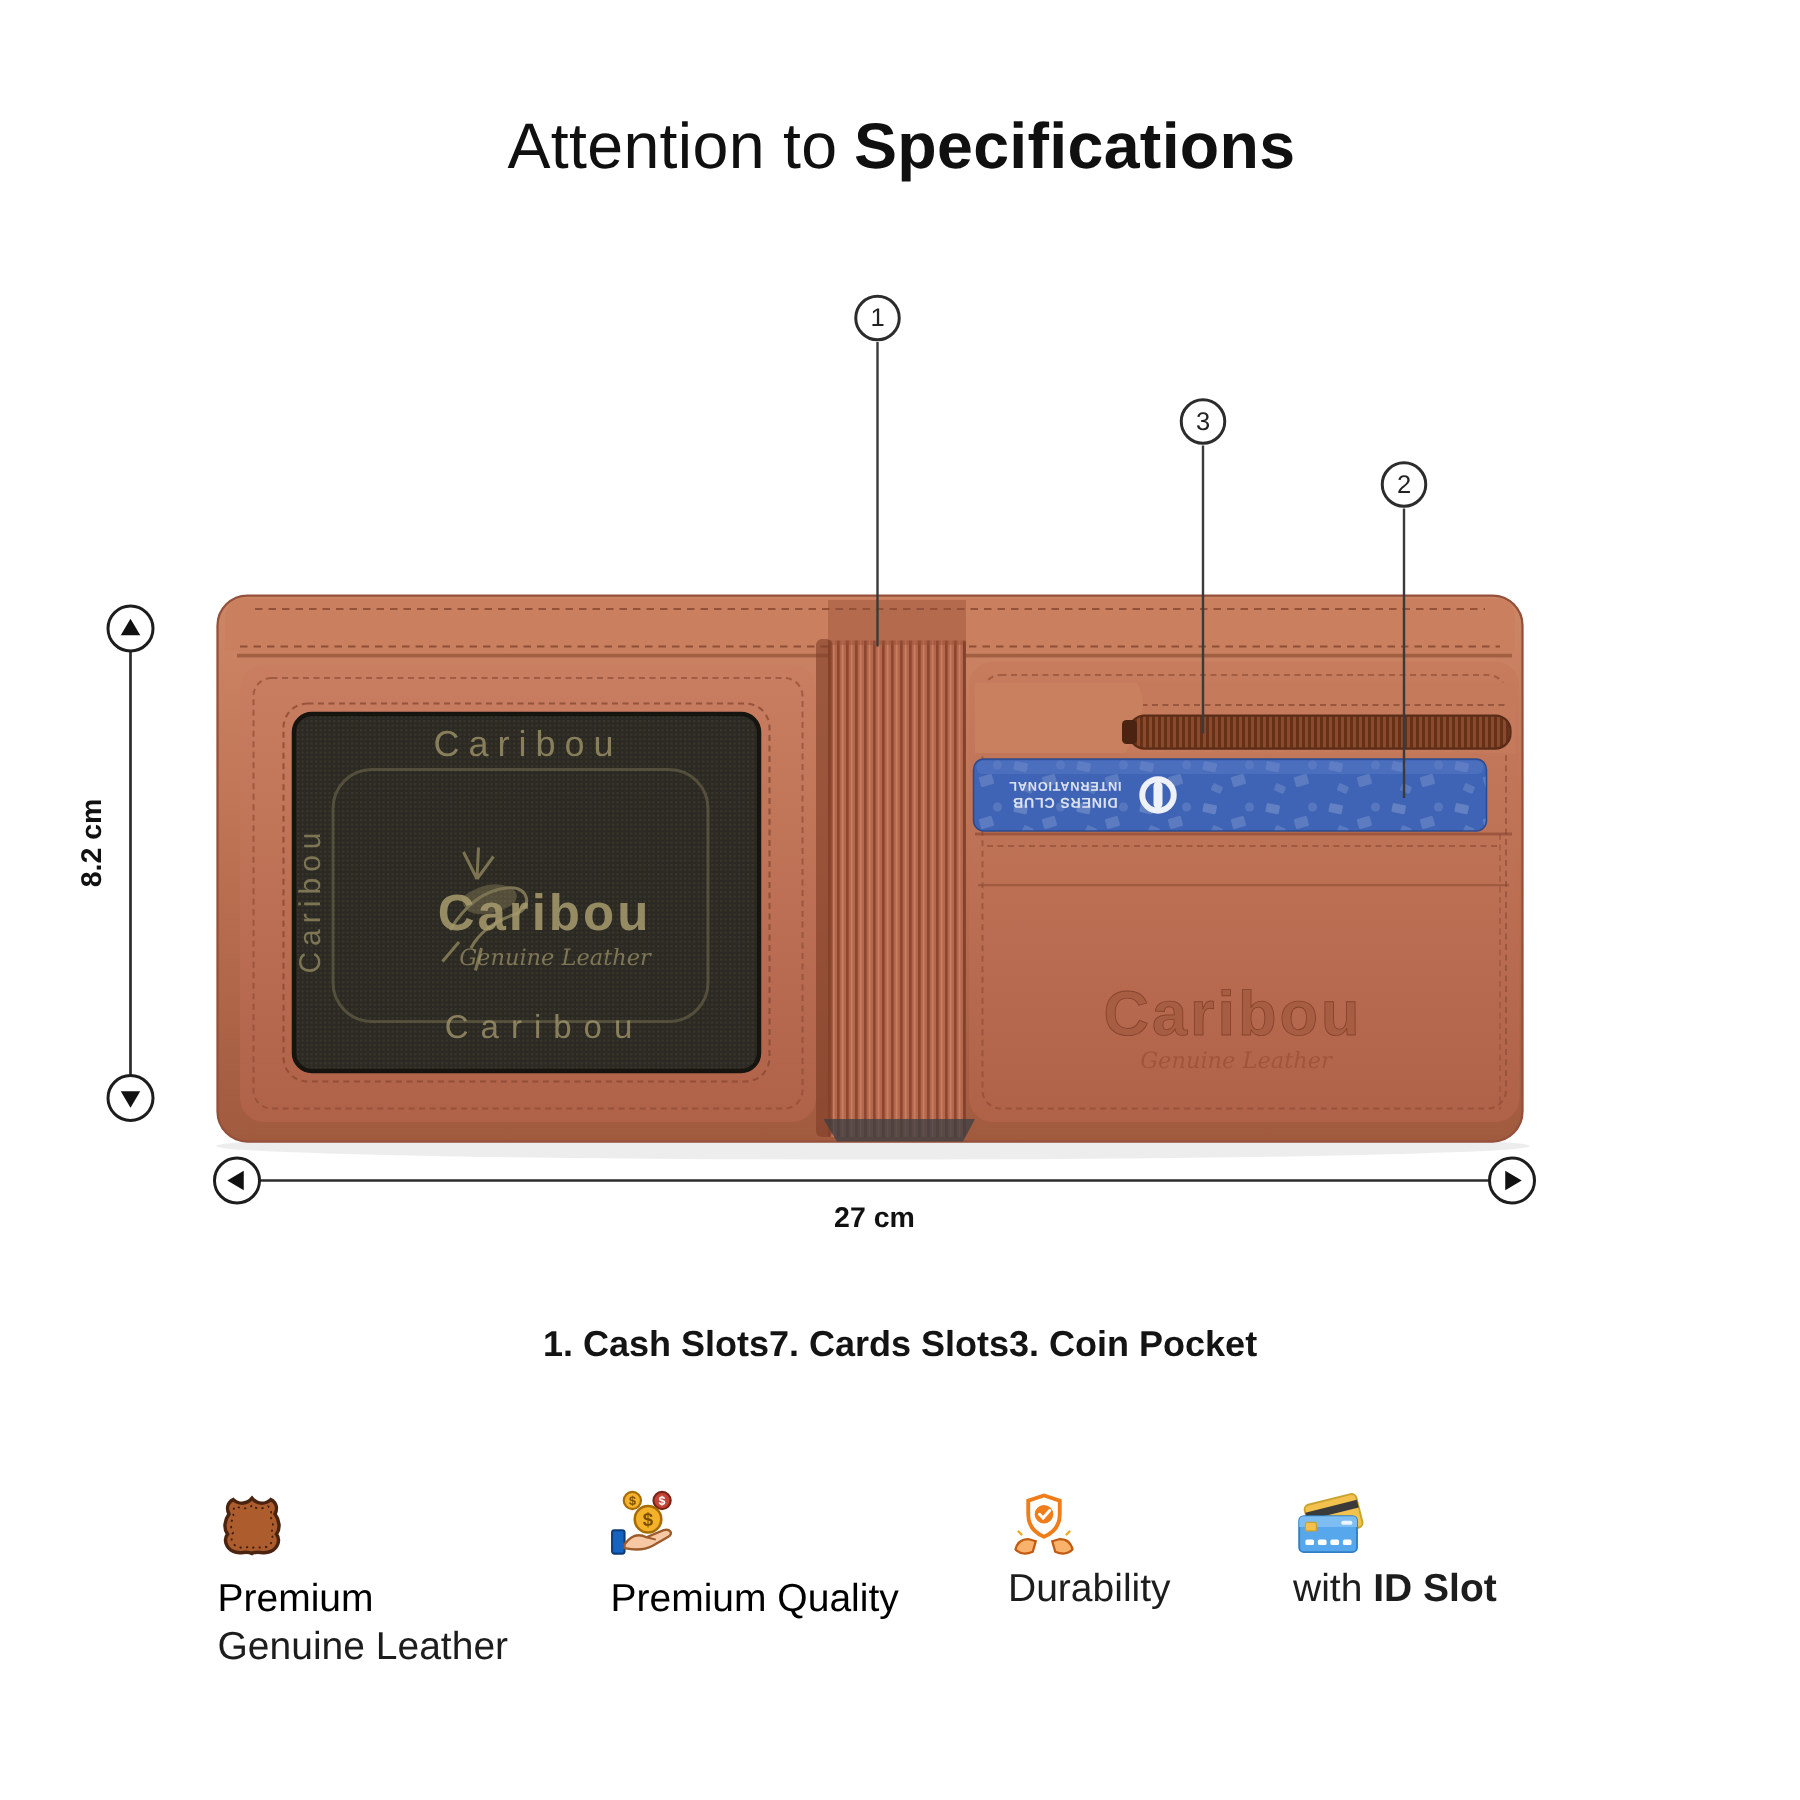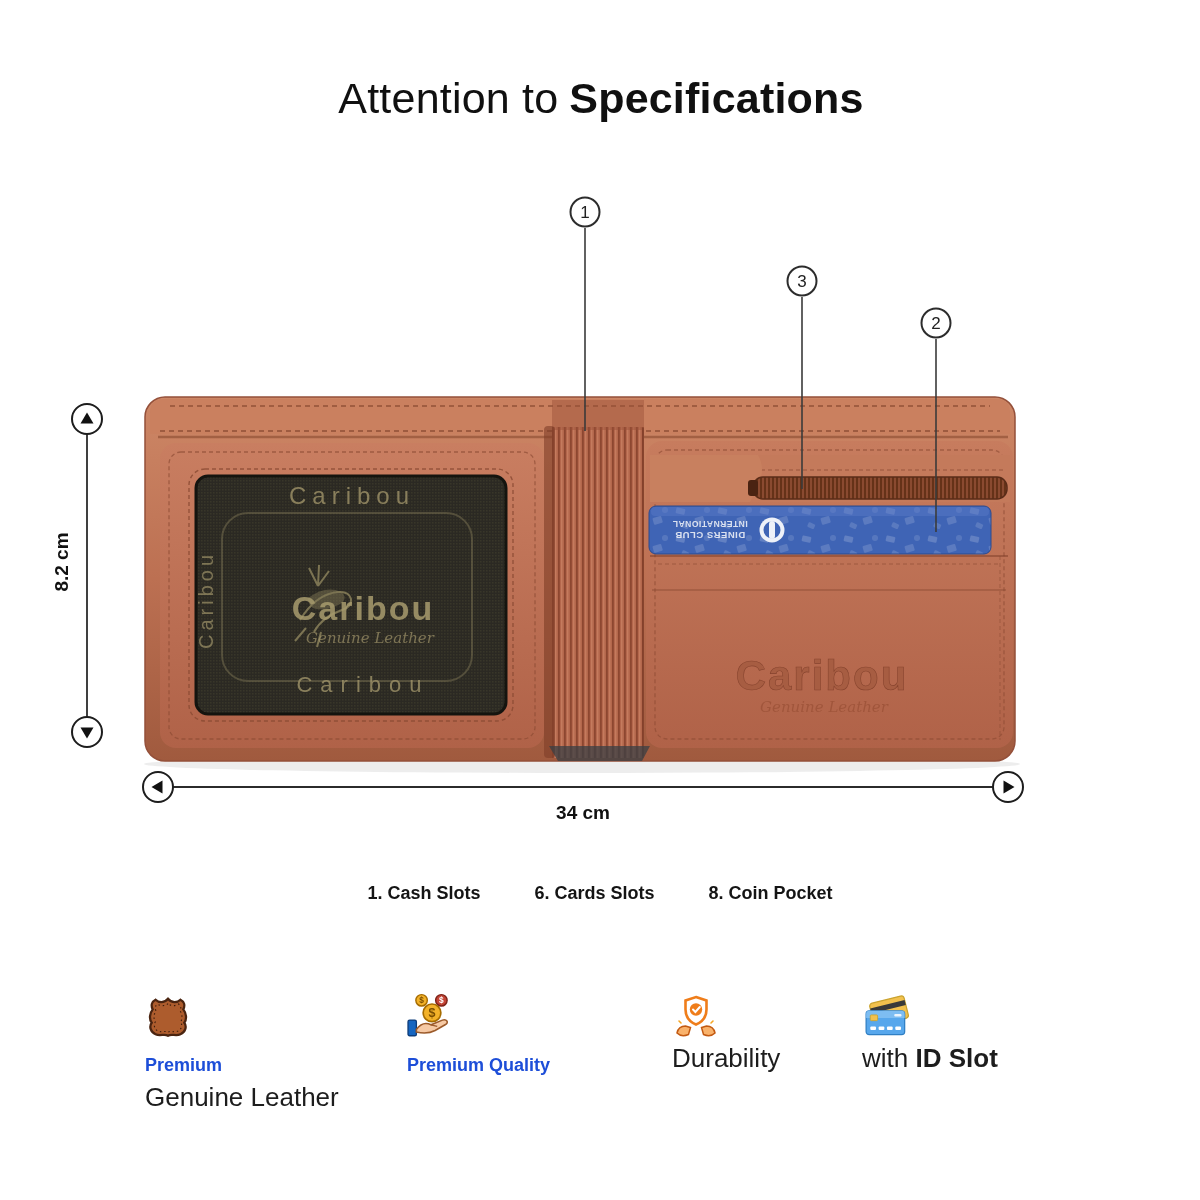--- a/index.html
+++ b/index.html
@@ -17,27 +17,27 @@
     border-radius:50%; background:#ffffff; display:flex; align-items:center;
     justify-content:center; font-size:17px; font-weight:500; color:#222;
     transform:translate(-50%,-50%); }
 
   .dim-label { position:absolute; font-size:19px; font-weight:700; color:#111;
     white-space:nowrap; }
   .dim-label.v { left:62px; top:562px; transform:translate(-50%,-50%) rotate(-90deg); }
   .dim-label.h { left:583px; top:813px; transform:translate(-50%,-50%); }
 
   .legend { position:absolute; top:883px; left:0; width:1200px; display:flex;
-    justify-content:center; gap:54px; font-size:18px; font-weight:700; color:#141414;
+    justify-content:center; font-size:24px; font-weight:700; color:#141414;
     white-space:nowrap; }
 
   .feature { position:absolute; top:986px; width:270px; }
   .ficon { height:56px; display:flex; align-items:flex-end; }
-  .ftitle { margin-top:7px; font-size:18px; font-weight:700; line-height:32px;
-    white-space:nowrap; color:#1d4ed8; }
+  .ftitle { margin-top:7px; font-size:26px; font-weight:400; line-height:32px;
+    white-space:nowrap; color:#000000; }
   .fsub { font-size:26px; font-weight:400; line-height:32px; white-space:nowrap;
     color:#1d1d1d; }
   .fsub .b { font-weight:700; }
   .f1 { left:145px; } .f2 { left:407px; } .f3 { left:672px; } .f4 { left:862px; }
 
   svg text { font-family:"Liberation Sans", sans-serif; }
   .script-txt { font-family:"DejaVu Serif", serif; font-style:italic; }
 </style>
 </head>
 <body>
@@ -192,26 +192,26 @@
     <span>1</span>
   </div>
   <div class="badge" style="left:802px; top:281px">
     <span>3</span>
   </div>
   <div class="badge" style="left:936px; top:323px">
     <span>2</span>
   </div>
 
   <div class="dim-label v">8.2 cm</div>
-  <div class="dim-label h">34 cm</div>
+  <div class="dim-label h">27 cm</div>
 
   <div class="legend">
     <span>1. Cash Slots</span>
-    <span>6. Cards Slots</span>
-    <span>8. Coin Pocket</span>
+    <span>7. Cards Slots</span>
+    <span>3. Coin Pocket</span>
   </div>
 
   <div class="feature f1">
     <div class="ficon">
       <svg width="46" height="50" viewBox="0 0 48 48">
         <path d="M24 5 C20 10 14 9 11 6 C7 8 6 12 8 16 C5 20 4 26 7 30 C4 34 6 40 11 42 C16 44.5 20 41 24 43.5 C28 41 32 44.5 37 42 C42 40 44 34 41 30 C44 26 43 20 40 16 C42 12 41 8 37 6 C34 9 28 10 24 5 Z" fill="#ad5c2d" stroke="#4a2410" stroke-width="2.4"></path>
         <path d="M24 10 C21 13 16 12.5 13 10.5 C10.5 12.5 10 15 11.5 17.5 C9.2 21 8.6 25.5 10.8 29 C8.6 32.5 10 37 13.5 38.7 C17.5 40.5 21 38 24 39.8 C27 38 30.5 40.5 34.5 38.7 C38 37 39.4 32.5 37.2 29 C39.4 25.5 38.8 21 36.5 17.5 C38 15 37.5 12.5 35 10.5 C32 12.5 27 13 24 10 Z" fill="none" stroke="#3a1c0c" stroke-width="1.2" stroke-dasharray="1.5 3"></path>
       </svg>
     </div>
     <div class="ftitle">Premium</div>

